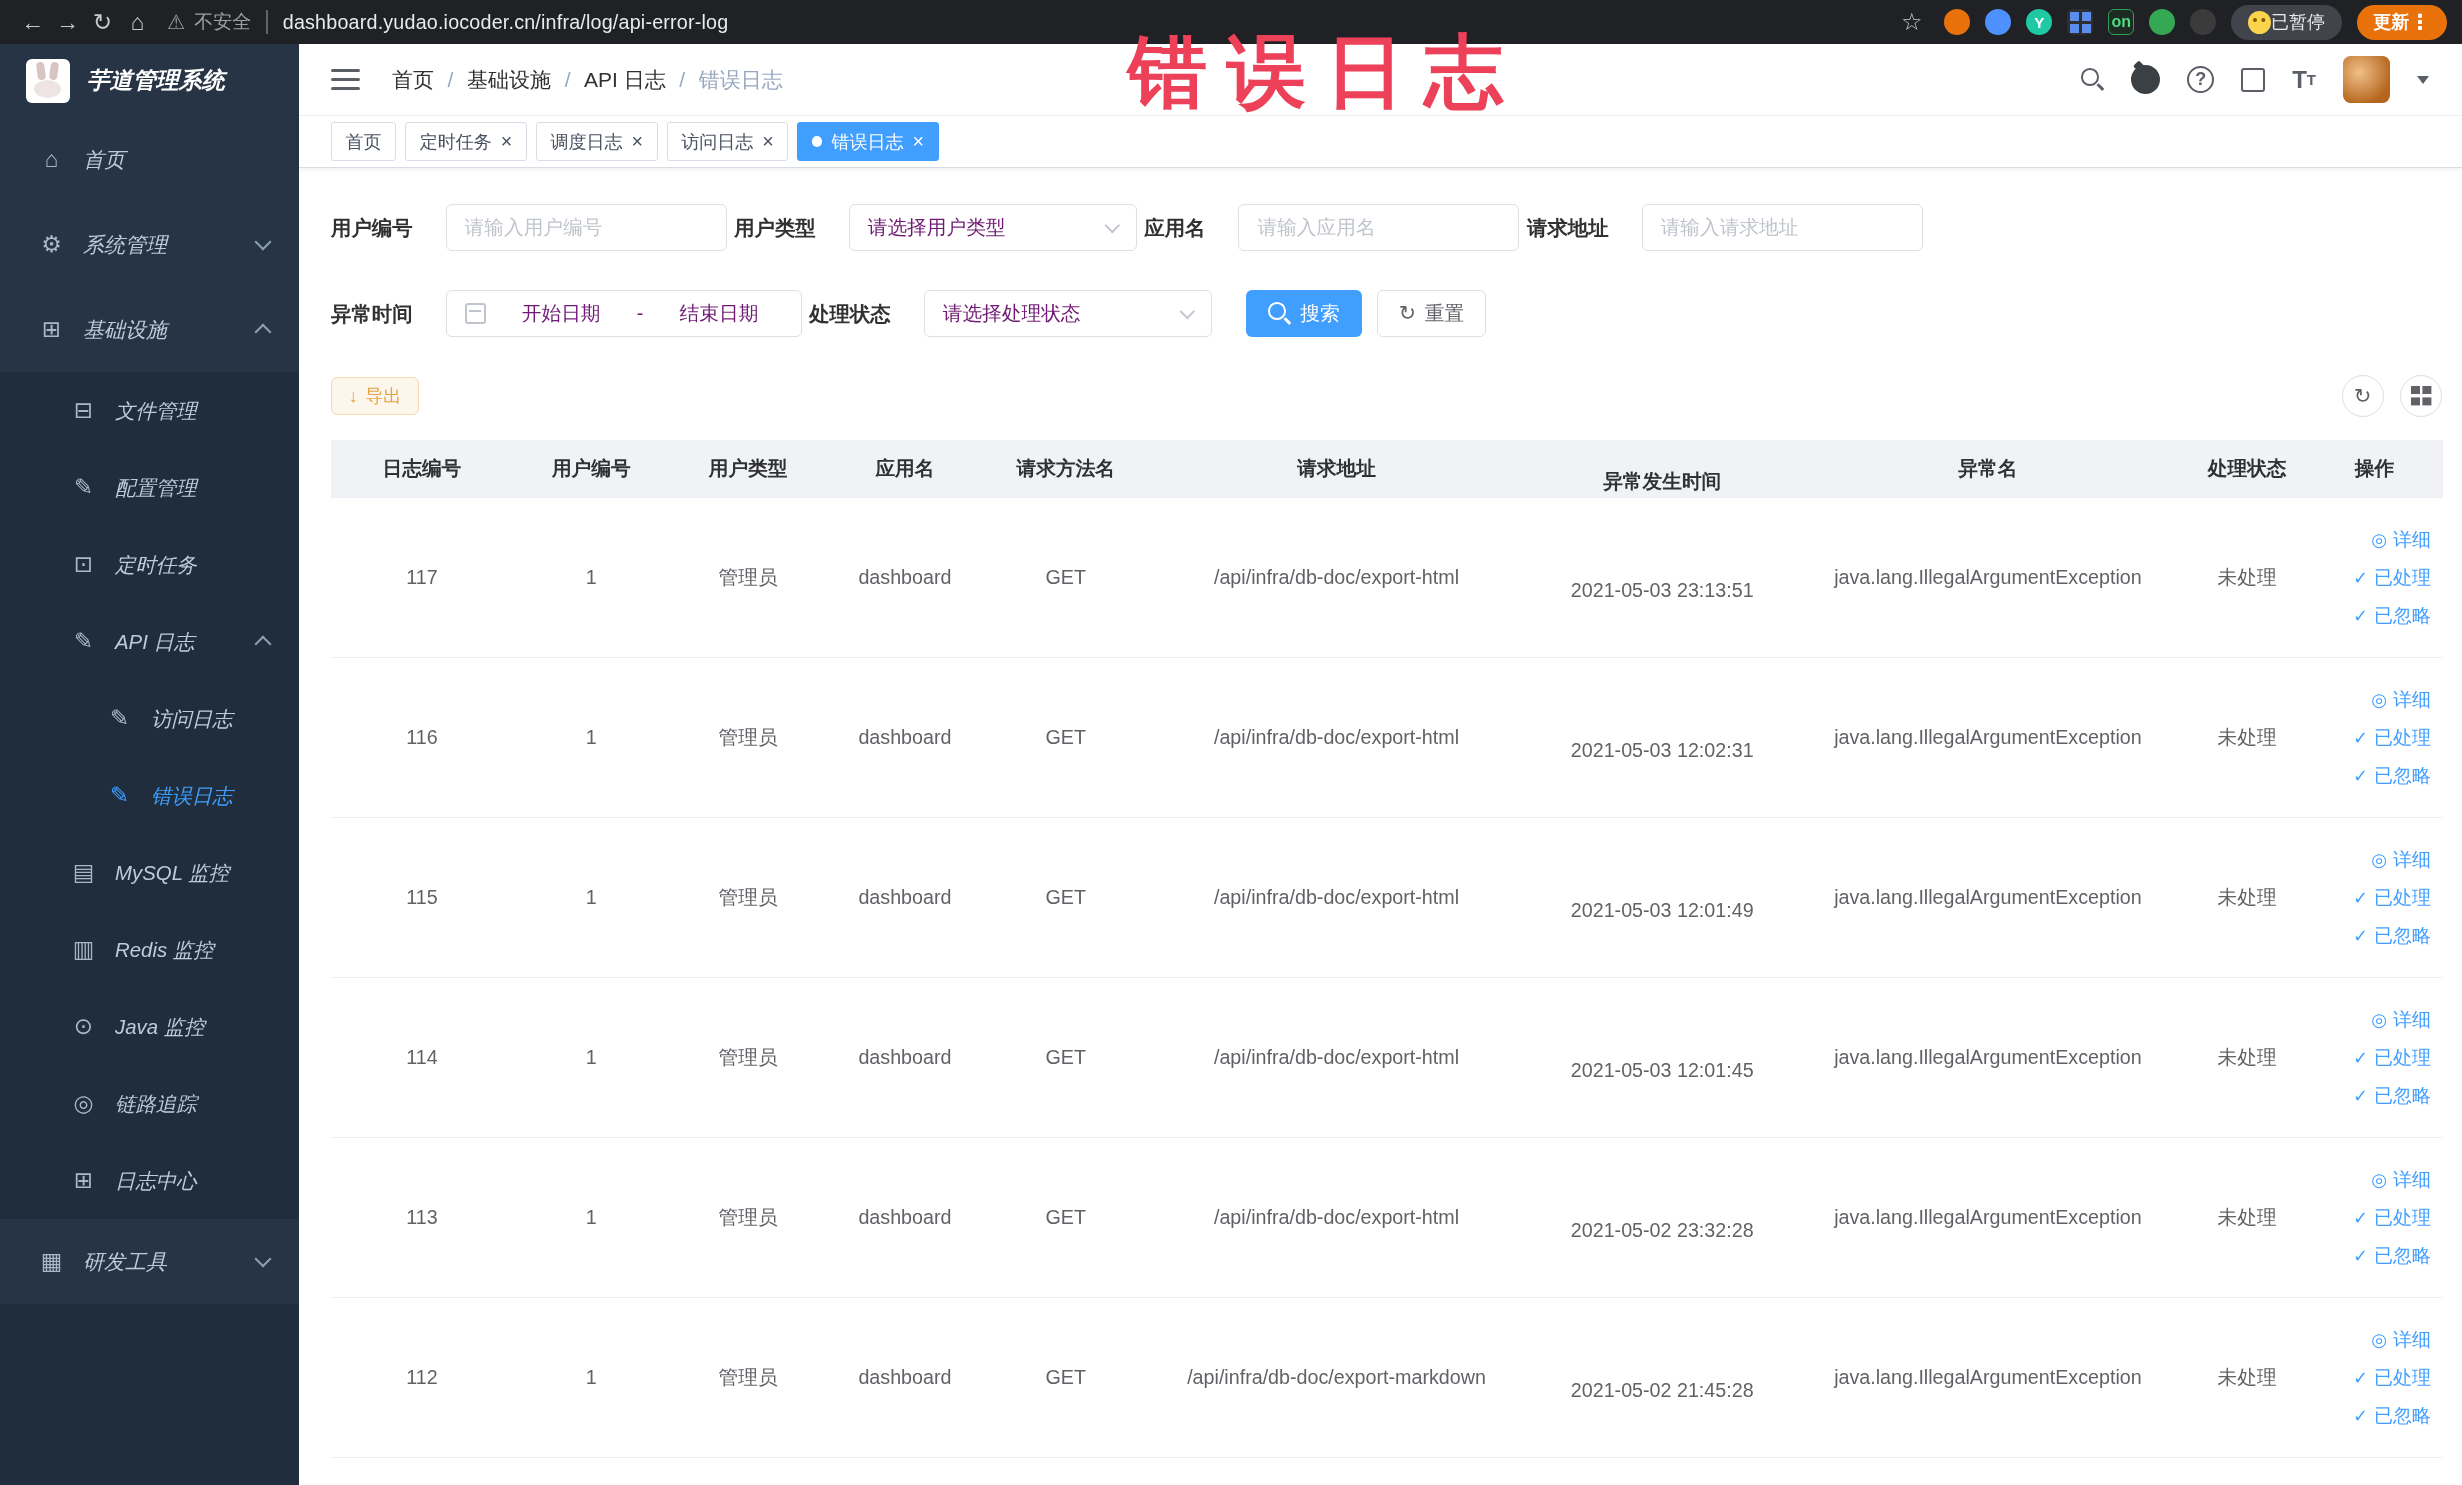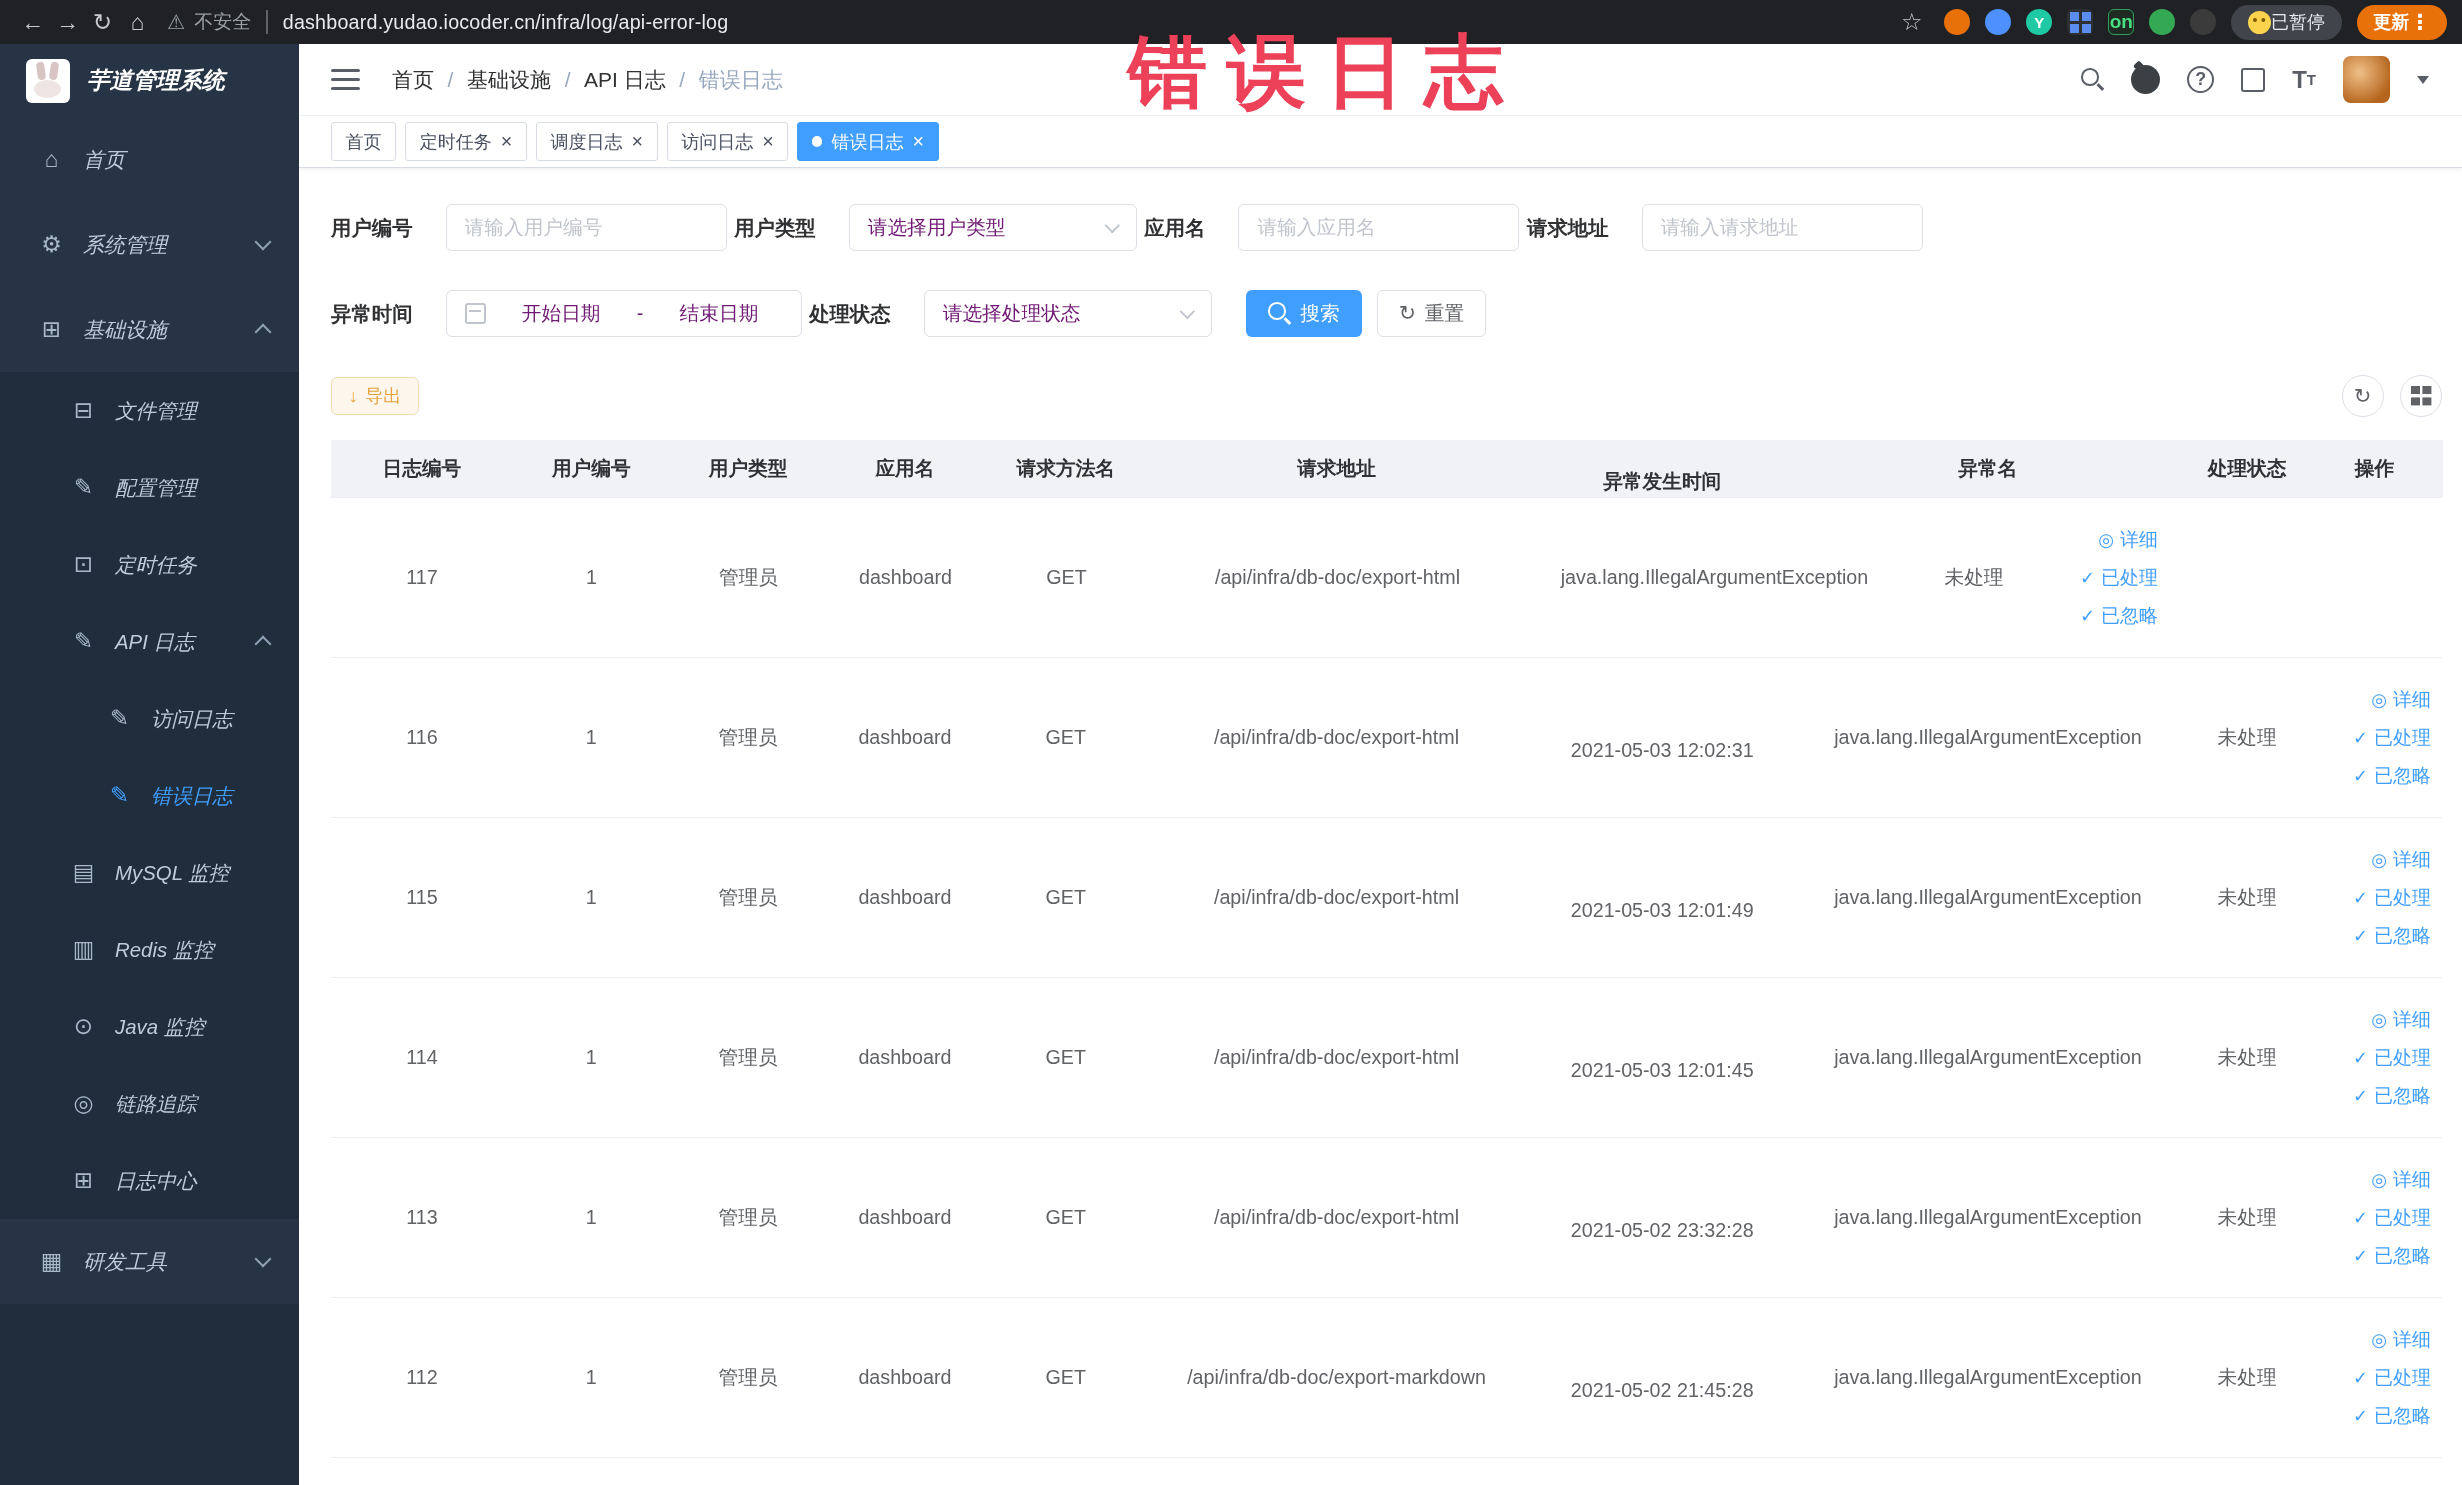--- a/index.html
+++ b/index.html
@@ -15,21 +15,21 @@
   .vdiv { width:1.5px; height:24px; background:#5f6368; margin:0 15px; }
   .url { font-size:19.7px; color:#e8eaed; letter-spacing:0.2px; cursor:text; white-space:nowrap; }
   .chrome-right { margin-left:auto; display:flex; align-items:center; gap:15px; }
   .star { font-size:24px; }
   .ext { width:26px; height:26px; border-radius:50%; display:flex; align-items:center; justify-content:center; cursor:pointer; }
   .ext.red  { background:#e8710a; }
   .ext.blue { background:#4d90fe; }
   .ext.teal { background:#1ec9a4; color:#fff; font-size:15px; font-weight:700; }
   .ext.grid4 { border-radius:6px; background:#2d2f33; }
   .grid4i { width:9px; height:9px; background:#5b8def; box-shadow:12px 0 0 #5b8def,0 12px 0 #5b8def,12px 12px 0 #5b8def; margin:-10.6px 0 0 -10.6px; }
-  .ext.onbadge { border-radius:6px; background:#1d2b22; border:1.5px solid #2f9e5b; color:#4ade80; font-size:19px; font-weight:700; }
+  .ext.onbadge { border-radius:6px; background:#1d2b22; border:1.5px solid #2f9e5b; color:#4ade80; font-size:16px; font-weight:700; }
   .ext.leaf { background:#34a853; }
   .ext.paw  { background:#3b3b3b; }
   .pill { height:35px; display:flex; align-items:center; border-radius:18px; padding:0 16.7px; font-size:18px; cursor:pointer; }
   .pill.paused { background:#41454b; color:#e8eaed; }
   .emoji { width:23px; height:23px; border-radius:50%; background:#fcd34d; position:relative; }
   .emoji::before { content:""; position:absolute; left:5.3px; top:7.6px; width:3.8px; height:3.8px; border-radius:50%;
                    background:#7c5c00; box-shadow:8.3px 0 0 #7c5c00; }
   .pill.update { background:#e8710a; color:#fff; font-weight:700; }
   .kebab { font-size:21px; color:#fff; }
 
@@ -403,20 +403,21 @@
           <div class="th c9">操作</div>
         </div>
         <div class="tbody">
   <div class="tr">
     <div class="td c0">117</div>
     <div class="td c1">1</div>
     <div class="td c2">管理员</div>
     <div class="td c3">dashboard</div>
     <div class="td c4">GET</div>
     <div class="td c5">/api/infra/db-doc/export-html</div>
+    <div class="td c6">2021-05-03 23:13:51</div>
     <div class="td c7">java.lang.IllegalArgumentException</div>
     <div class="td c8">未处理</div>
     <div class="td c9">
       <a class="op">
         <span class="op-ic">◎</span>
         <span>详细</span>
       </a>
       <a class="op">
         <span class="op-ic">✓</span>
         <span>已处理</span>

